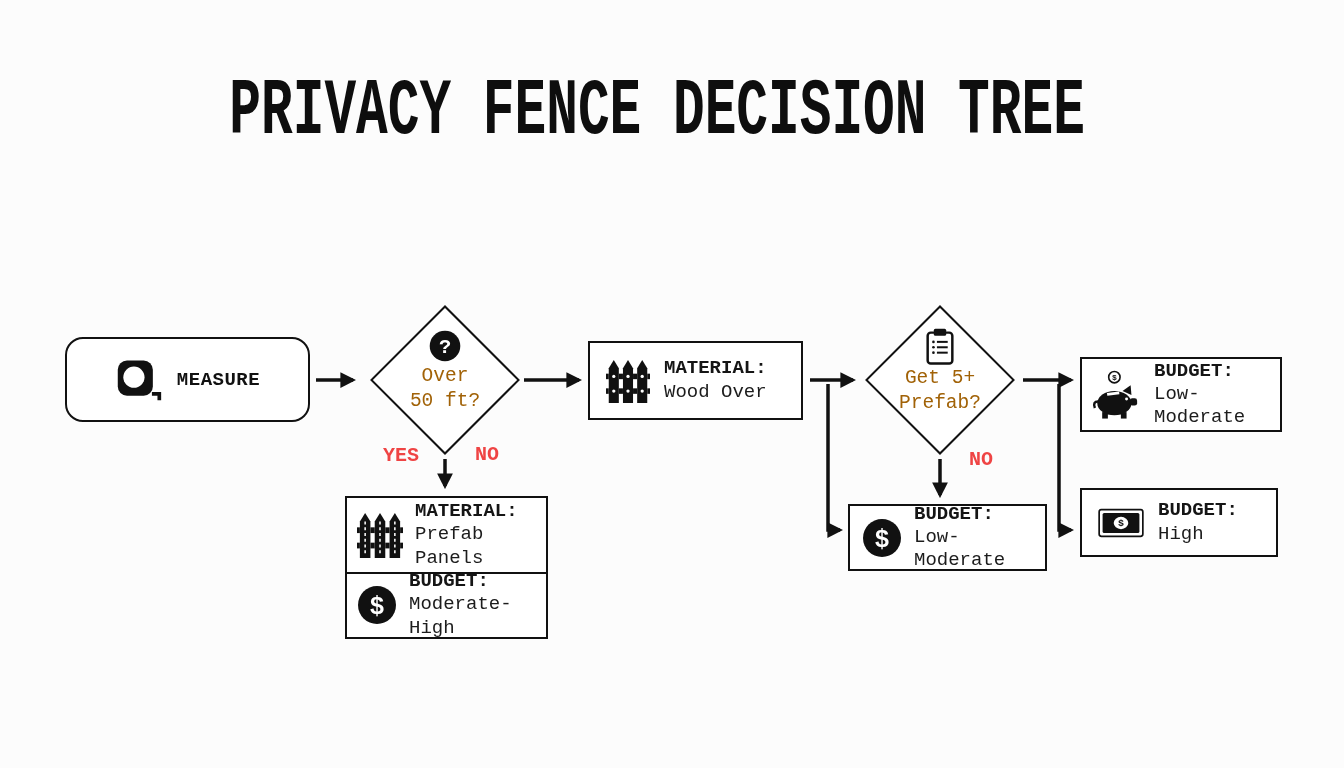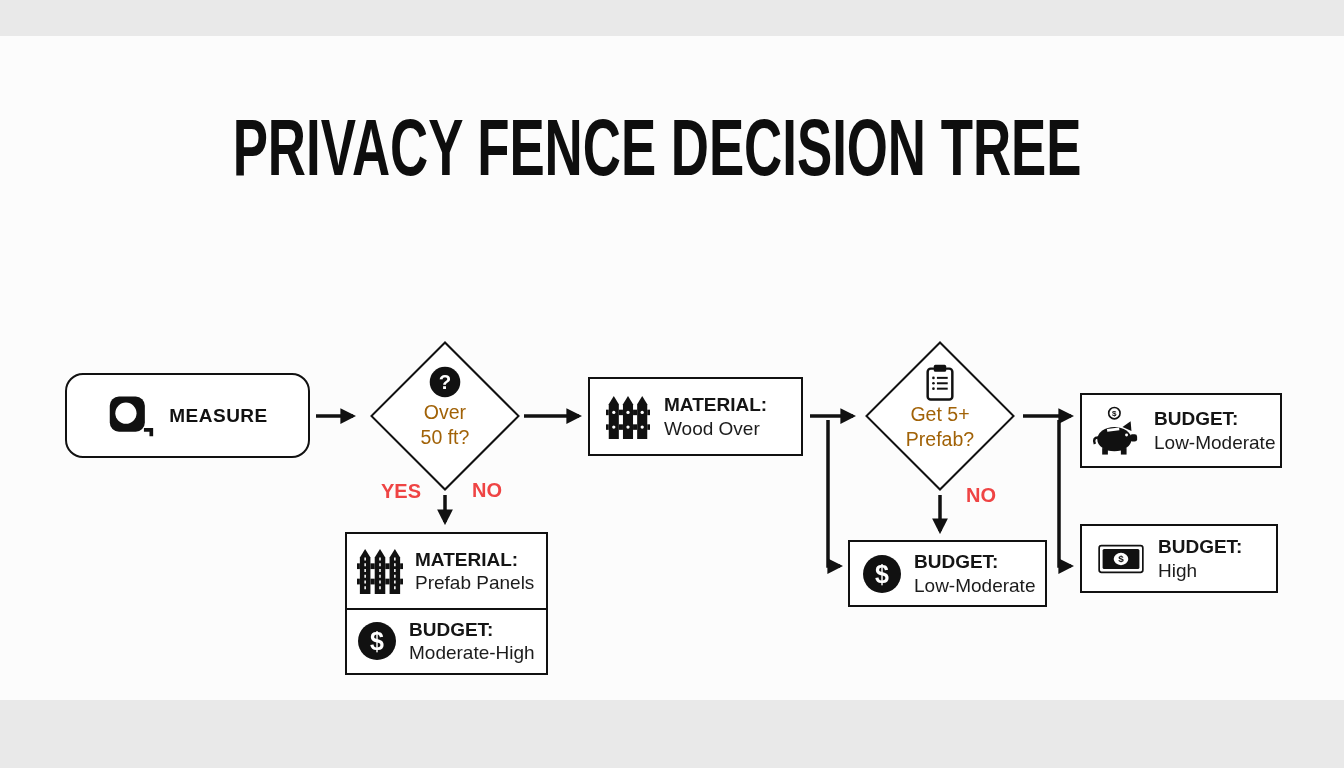--- a/index.html
+++ b/index.html
@@ -1,20 +1,19 @@
 <!DOCTYPE html>
 <html><head>
 <meta charset="utf-8">
 <style>
   html,body{margin:0;padding:0;background:#e9e9e9;}
   .canvas{
-    position:relative;width:1344px;height:664px;overflow:hidden;
+    position:relative;width:1344px;height:768px;overflow:hidden;
     background:#fcfcfc;color:#141414;
-    font-family:Liberation Sans, sans-serif;
-    margin-top:36px;
+    font-family:Liberation Mono, monospace;
   }
   
   .title-wrap{position:absolute;top:66px;left:-15px;width:100%;display:flex;justify-content:center;}
   .title-text{
     font-size:80px;font-weight:700;color:#0e0e0e;white-space:nowrap;
     transform:scaleX(.66);transform-origin:center;letter-spacing:0;
   }
   
   .edges{position:absolute;left:0;top:0;width:1344px;height:768px;}
   .edges line,.edges polyline{stroke:#111;stroke-width:3.5;fill:none;}

